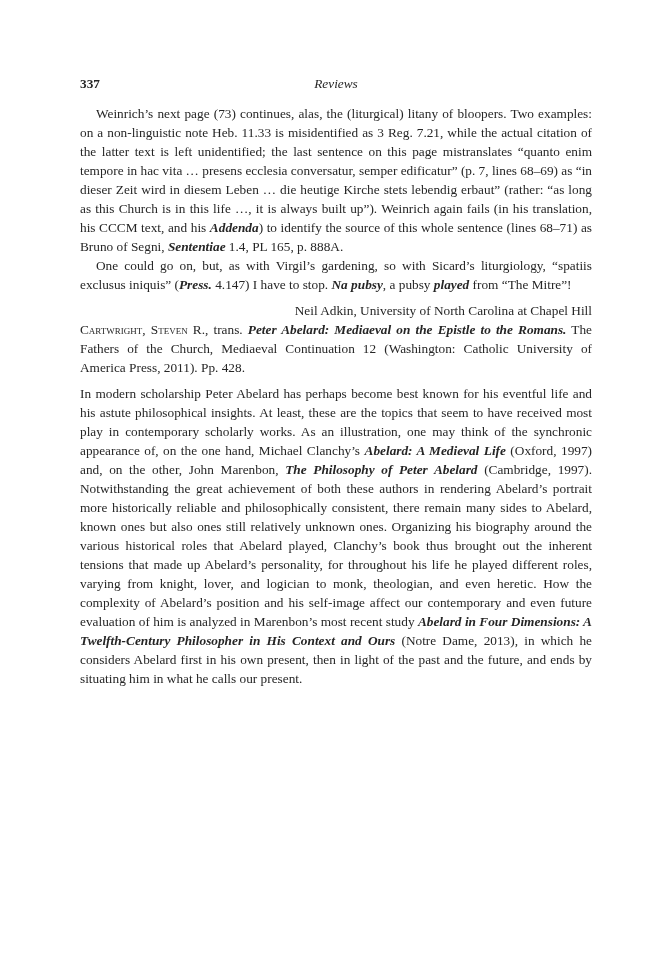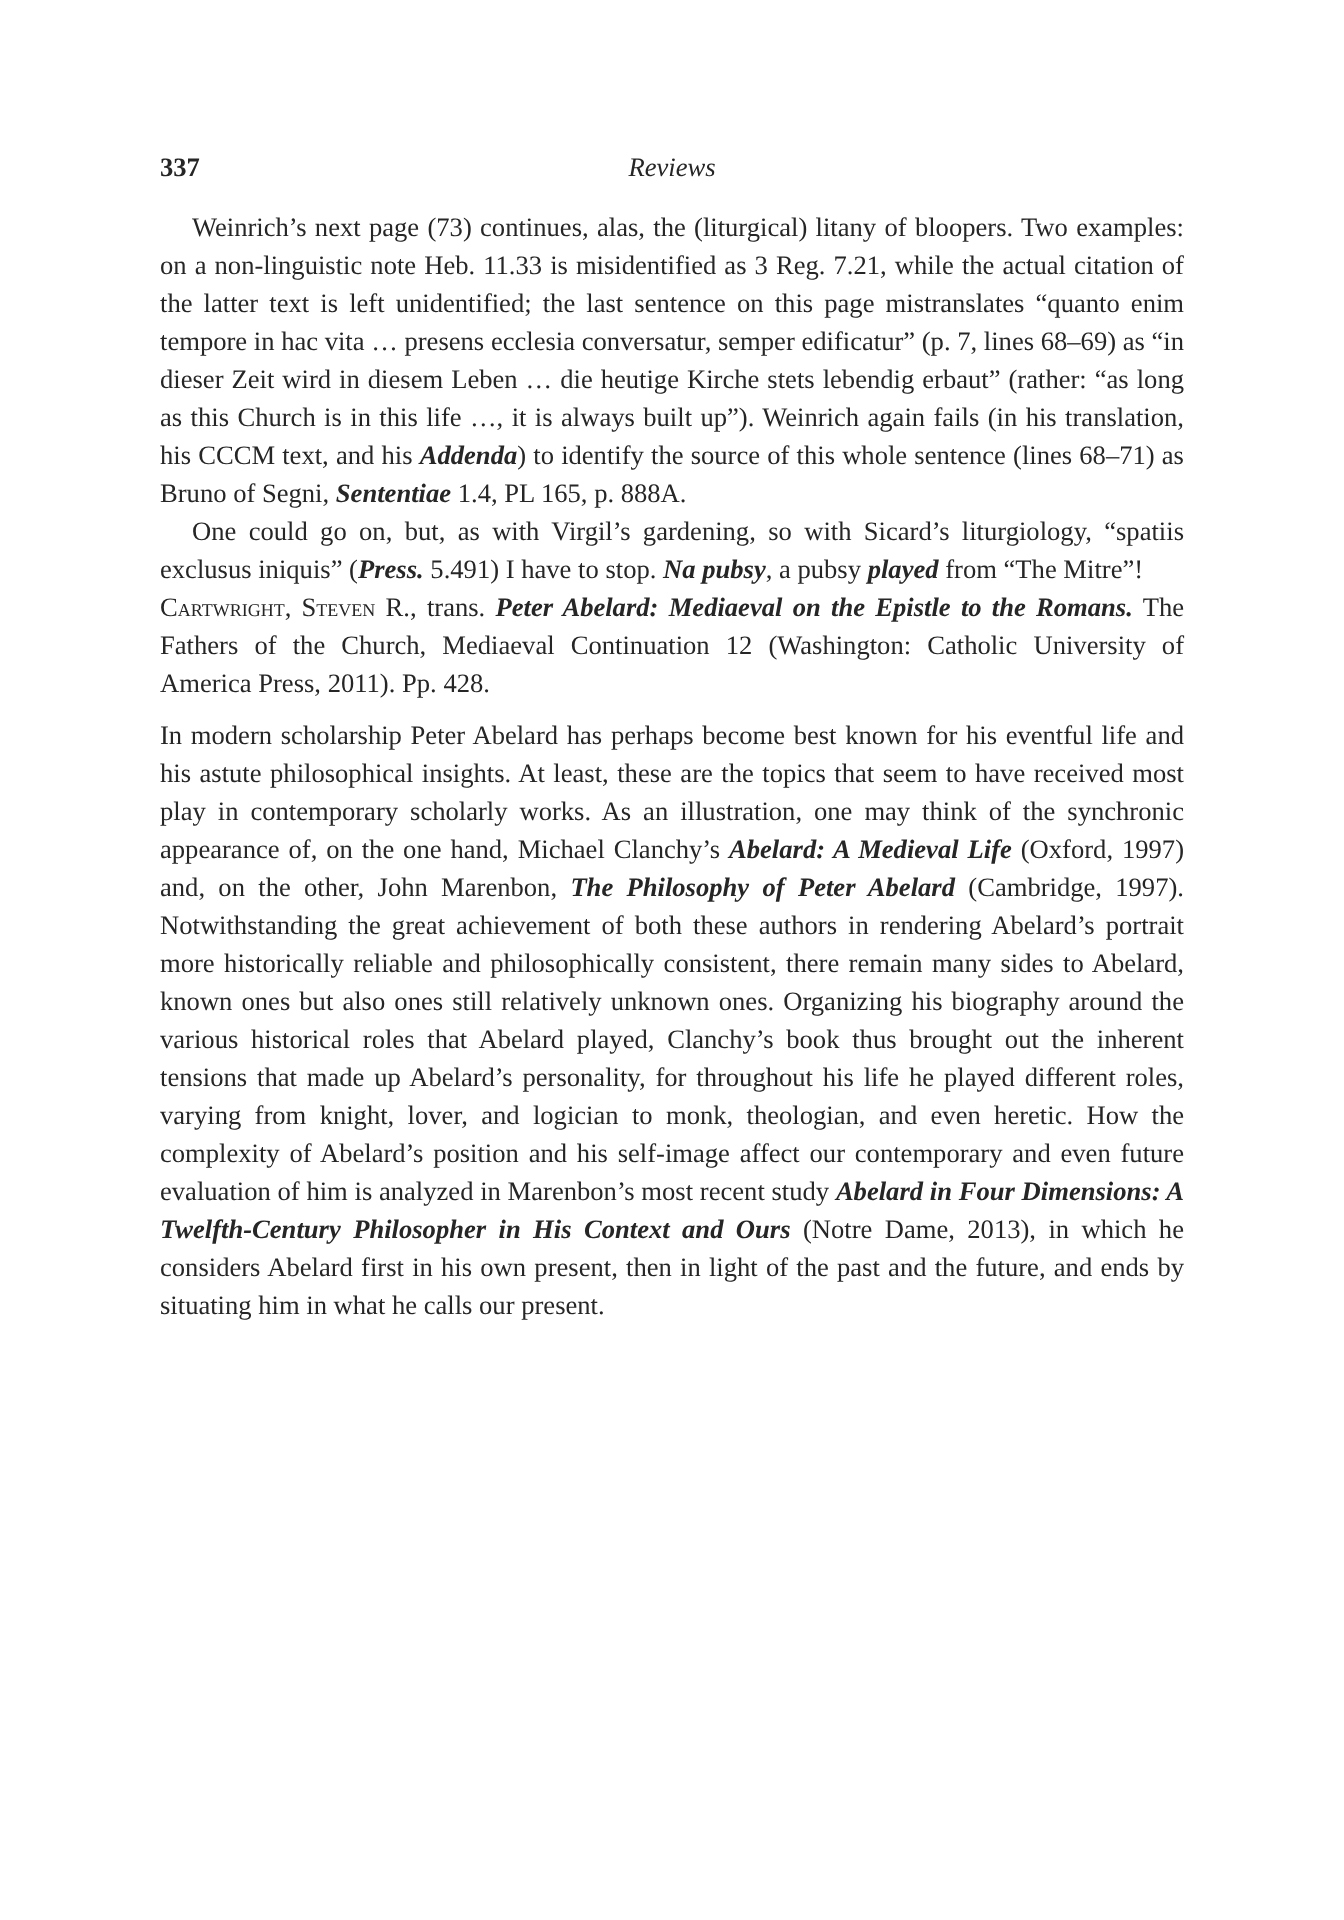--- a/index.html
+++ b/index.html
@@ -53,21 +53,22 @@
 
 <div class="page">
 
   <div class="header">
     <span class="runhead">Reviews</span>
     <span class="pagenum">337</span>
   </div>
 
   <p class="par indent"><span>Weinrich’s next page (73) continues, alas, the (liturgical) litany of bloopers. Two examples: on a non-linguistic note Heb. 11.33 is misidentified as 3 Reg. 7.21, while the actual citation of the latter text is left unidentified; the last sentence on this page mistranslates “quanto enim tempore in hac vita … presens ecclesia conversatur, semper edificatur” (p. 7, lines 68–69) as “in dieser Zeit wird in diesem Leben … die heutige Kirche stets lebendig erbaut” (rather: “as long as this Church is in this life …, it is always built up”). Weinrich again fails (in his translation, his CCCM text, and his </span><span class="it">Addenda</span><span>) to identify the source of this whole sentence (lines 68–71) as Bruno of Segni, </span><span class="it">Sententiae</span><span> 1.4, PL 165, p. 888A.</span></p>
 
-  <p class="par indent"><span>One could go on, but, as with Virgil’s gardening, so with Sicard’s liturgiology, “spatiis exclusus iniquis” (</span><span class="it">Press.</span><span> 5.491) I have to stop. </span><span class="it">Na pubsy</span><span>, a pubsy </span><span class="it">played</span><span> from “The Mitre”!</span></p>
+  <p class="par indent"><span>One could go on, but, as with Virgil’s gardening, so with Sicard’s liturgiology, “spatiis exclusus iniquis” (</span><span class="it">Press.</span><span> 4.147) I have to stop. </span><span class="it">Na pubsy</span><span>, a pubsy </span><span class="it">played</span><span> from “The Mitre”!</span></p>
 
+  <p class="par signature">Neil Adkin, University of North Carolina at Chapel Hill</p>
 
 
   <p class="par"><span class="sc">Cartwright, Steven R.</span><span>, trans. </span><span class="it">Peter Abelard: Mediaeval on the Epistle to the Romans.</span><span> The Fathers of the Church, Mediaeval Continuation 12 (Washington: Catholic University of America Press, 2011). Pp. 428.</span></p>
 
   <p class="par gap-top"><span>In modern scholarship Peter Abelard has perhaps become best known for his eventful life and his astute philosophical insights. At least, these are the topics that seem to have received most play in contemporary scholarly works. As an illustration, one may think of the synchronic appearance of, on the one hand, Michael Clanchy’s </span><span class="it">Abelard: A Medieval Life</span><span> (Oxford, 1997) and, on the other, John Marenbon, </span><span class="it">The Philosophy of Peter Abelard</span><span> (Cambridge, 1997). Notwithstanding the great achievement of both these authors in rendering Abelard’s portrait more historically reliable and philosophically consistent, there remain many sides to Abelard, known ones but also ones still relatively unknown ones. Organizing his biography around the various historical roles that Abelard played, Clanchy’s book thus brought out the inherent tensions that made up Abelard’s personality, for throughout his life he played different roles, varying from knight, lover, and logician to monk, theologian, and even heretic. How the complexity of Abelard’s position and his self-image affect our contemporary and even future evaluation of him is analyzed in Marenbon’s most recent study </span><span class="it">Abelard in Four Dimensions: A Twelfth-Century Philosopher in His Context and Ours</span><span> (Notre Dame, 2013), in which he considers Abelard first in his own present, then in light of the past and the future, and ends by situating him in what he calls our present.</span></p>
 
 </div>
 
 </body></html>

